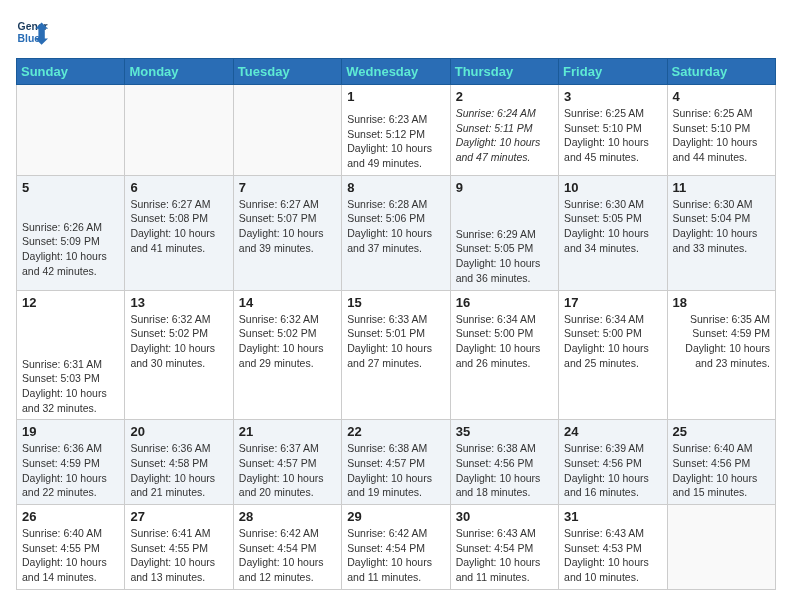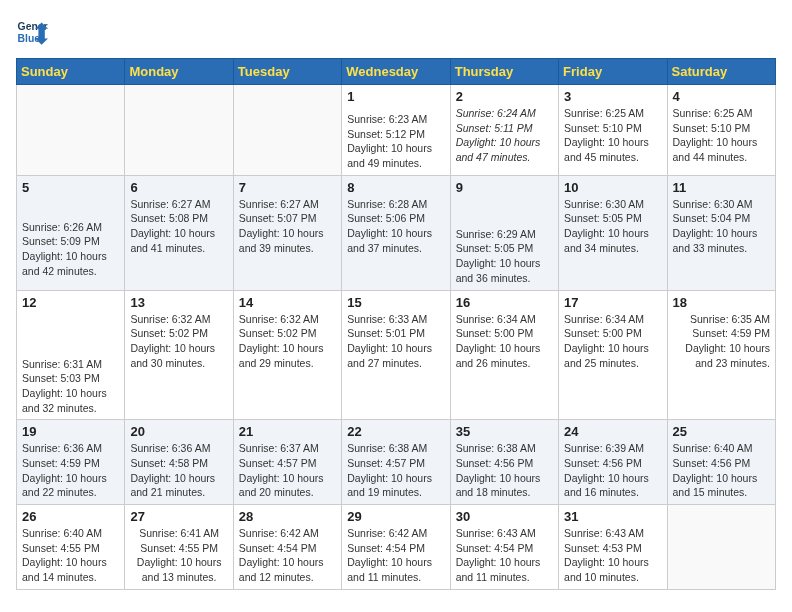--- a/index.html
+++ b/index.html
@@ -37,21 +37,21 @@
       font-size: 15px;
       color: #333;
       font-weight: normal;
     }
     .calendar {
       width: 100%;
       border-collapse: collapse;
     }
     .calendar th {
       background: #2a6db5;
-      color: #fde047;
+      color: #5eead4;
       font-size: 13px;
       font-weight: bold;
       padding: 5px 4px;
       text-align: left;
       border: 1px solid #1a5a99;
     }
     .calendar td {
       border: 1px solid #ccc;
       vertical-align: top;
       padding: 4px 5px;
@@ -301,21 +301,21 @@
       <tr class="row-white">
         <td>
           <span class="day-num">26</span>
           <div class="day-detail" style="white-space: pre-line;">Sunrise: 6:40 AM
 Sunset: 4:55 PM
 Daylight: 10 hours
 and 14 minutes.</div>
         </td>
         <td>
           <span class="day-num">27</span>
-          <div class="day-detail" style="white-space: pre-line; text-align: center;">Sunrise: 6:41 AM
+          <div class="day-detail" style="white-space: pre-line;">Sunrise: 6:41 AM
 Sunset: 4:55 PM
 Daylight: 10 hours
 and 13 minutes.</div>
         </td>
         <td>
           <span class="day-num">28</span>
           <div class="day-detail" style="white-space: pre-line;">Sunrise: 6:42 AM
 Sunset: 4:54 PM
 Daylight: 10 hours
 and 12 minutes.</div>

